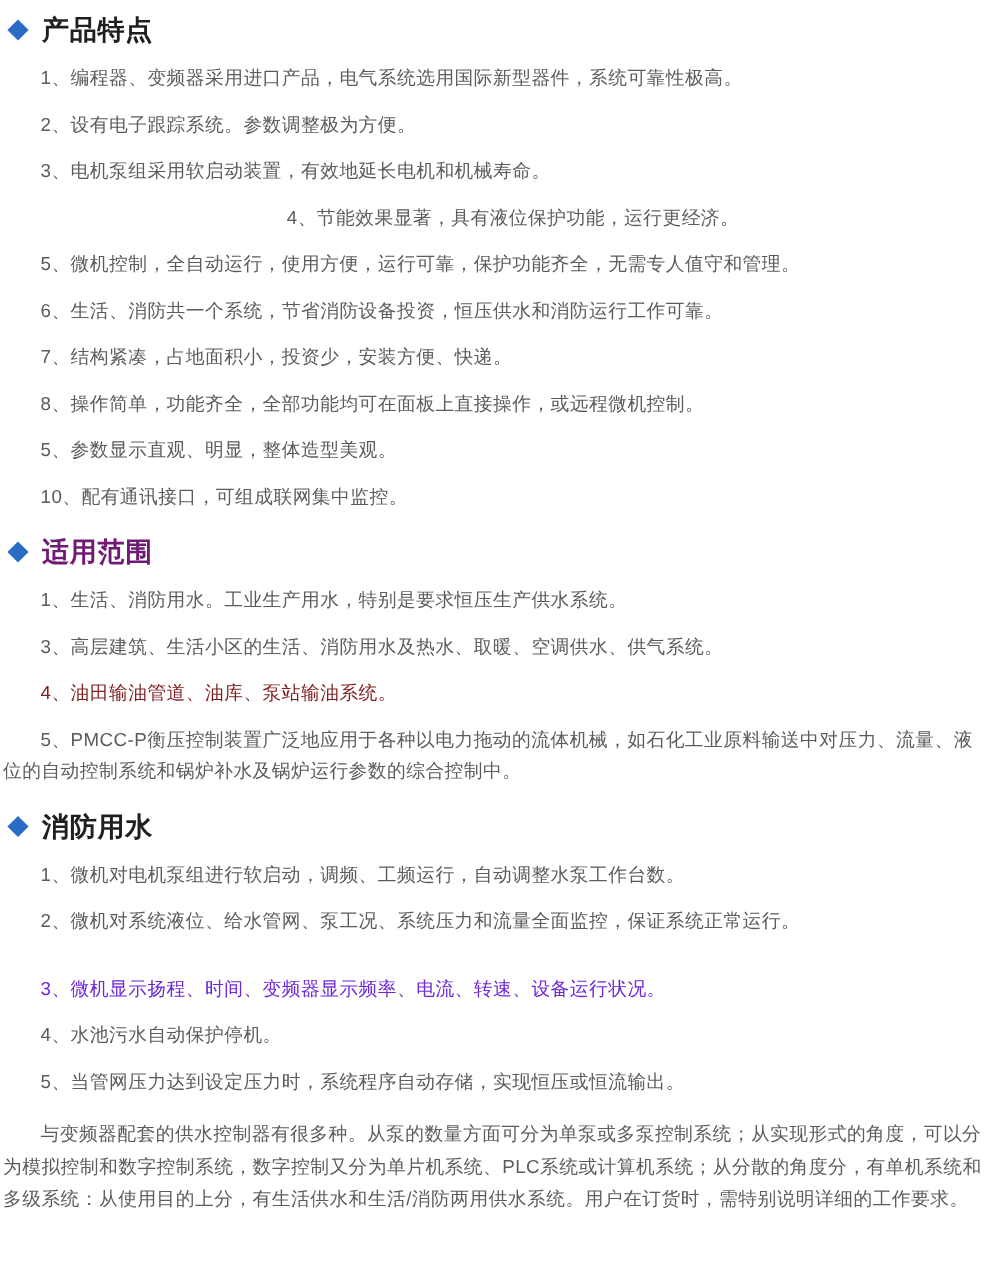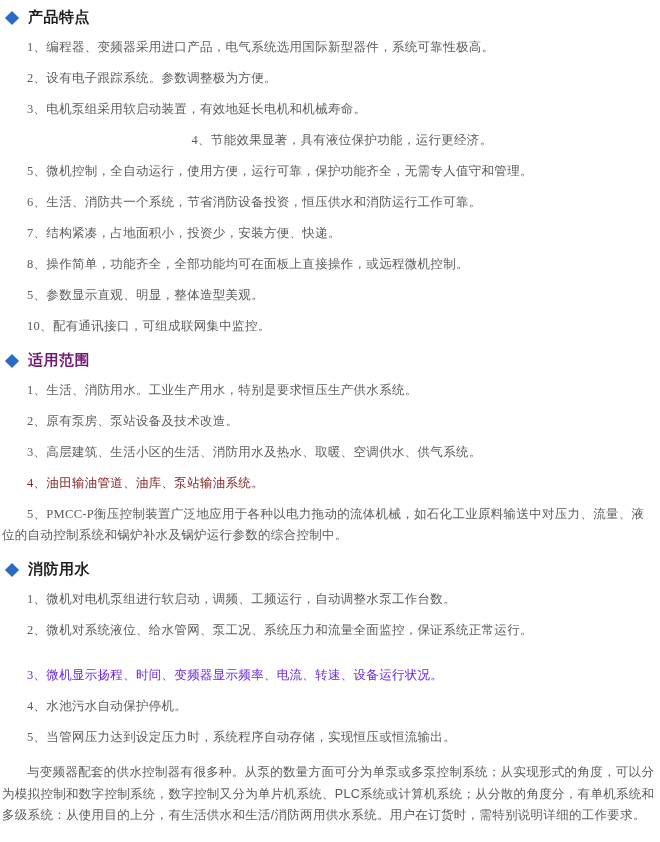--- a/index.html
+++ b/index.html
@@ -14,21 +14,21 @@
     font-family: "Liberation Sans", sans-serif;
   }
   .doc {
     padding: 8px 3px 0 2px;
     box-sizing: border-box;
   }
   .section-title {
     display: flex;
     align-items: center;
     margin: 0 0 10px 2px;
-    font-size: 15px;
+    font-size: 18px;
     font-weight: bold;
     color: #1f1f1f;
     letter-spacing: 0.5px;
   }
   .section + .section .section-title {
     margin-top: 14px;
   }
   .diamond {
     width: 10px;
     height: 10px;
@@ -37,21 +37,20 @@
     background: #2a6bc5;
     flex: 0 0 auto;
   }
   .item {
     margin: 0 0 10px 0;
     font-size: 12.5px;
     line-height: 21px;
     color: #5c5c5c;
     text-indent: 2em;
     letter-spacing: 0.3px;
-    font-family: Liberation Serif, serif;
   }
   .closing {
     margin: 14px 0 0 0;
     font-size: 12.5px;
     line-height: 21.5px;
     color: #5c5c5c;
     text-indent: 2em;
     letter-spacing: 0.3px;
   }
 </style>
@@ -79,21 +78,20 @@
       </div>
   </section>
 
   <section class="section">
     <h2 class="section-title" style="color: #701a75;">
       <span class="diamond" style="background: rgb(42, 107, 197);"></span>
       <span class="section-title-text">适用范围</span>
     </h2>
     <div class="section-items">
         <p class="item" style="color: rgb(92, 92, 92);">1、生活、消防用水。工业生产用水，特别是要求恒压生产供水系统。</p>
-        <p class="item" style="color: rgb(92, 92, 92);">2、原有泵房、泵站设备及技术改造。</p>
         <p class="item" style="color: rgb(92, 92, 92);">3、高层建筑、生活小区的生活、消防用水及热水、取暖、空调供水、供气系统。</p>
         <p class="item" style="color: #7f1d1d;">4、油田输油管道、油库、泵站输油系统。</p>
         <p class="item" style="color: rgb(92, 92, 92);">5、PMCC-P衡压控制装置广泛地应用于各种以电力拖动的流体机械，如石化工业原料输送中对压力、流量、液位的自动控制系统和锅炉补水及锅炉运行参数的综合控制中。</p>
       </div>
   </section>
 
   <section class="section">
     <h2 class="section-title" style="color: rgb(31, 31, 31);">
       <span class="diamond" style="background: rgb(42, 107, 197);"></span>
       <span class="section-title-text">消防用水</span>

